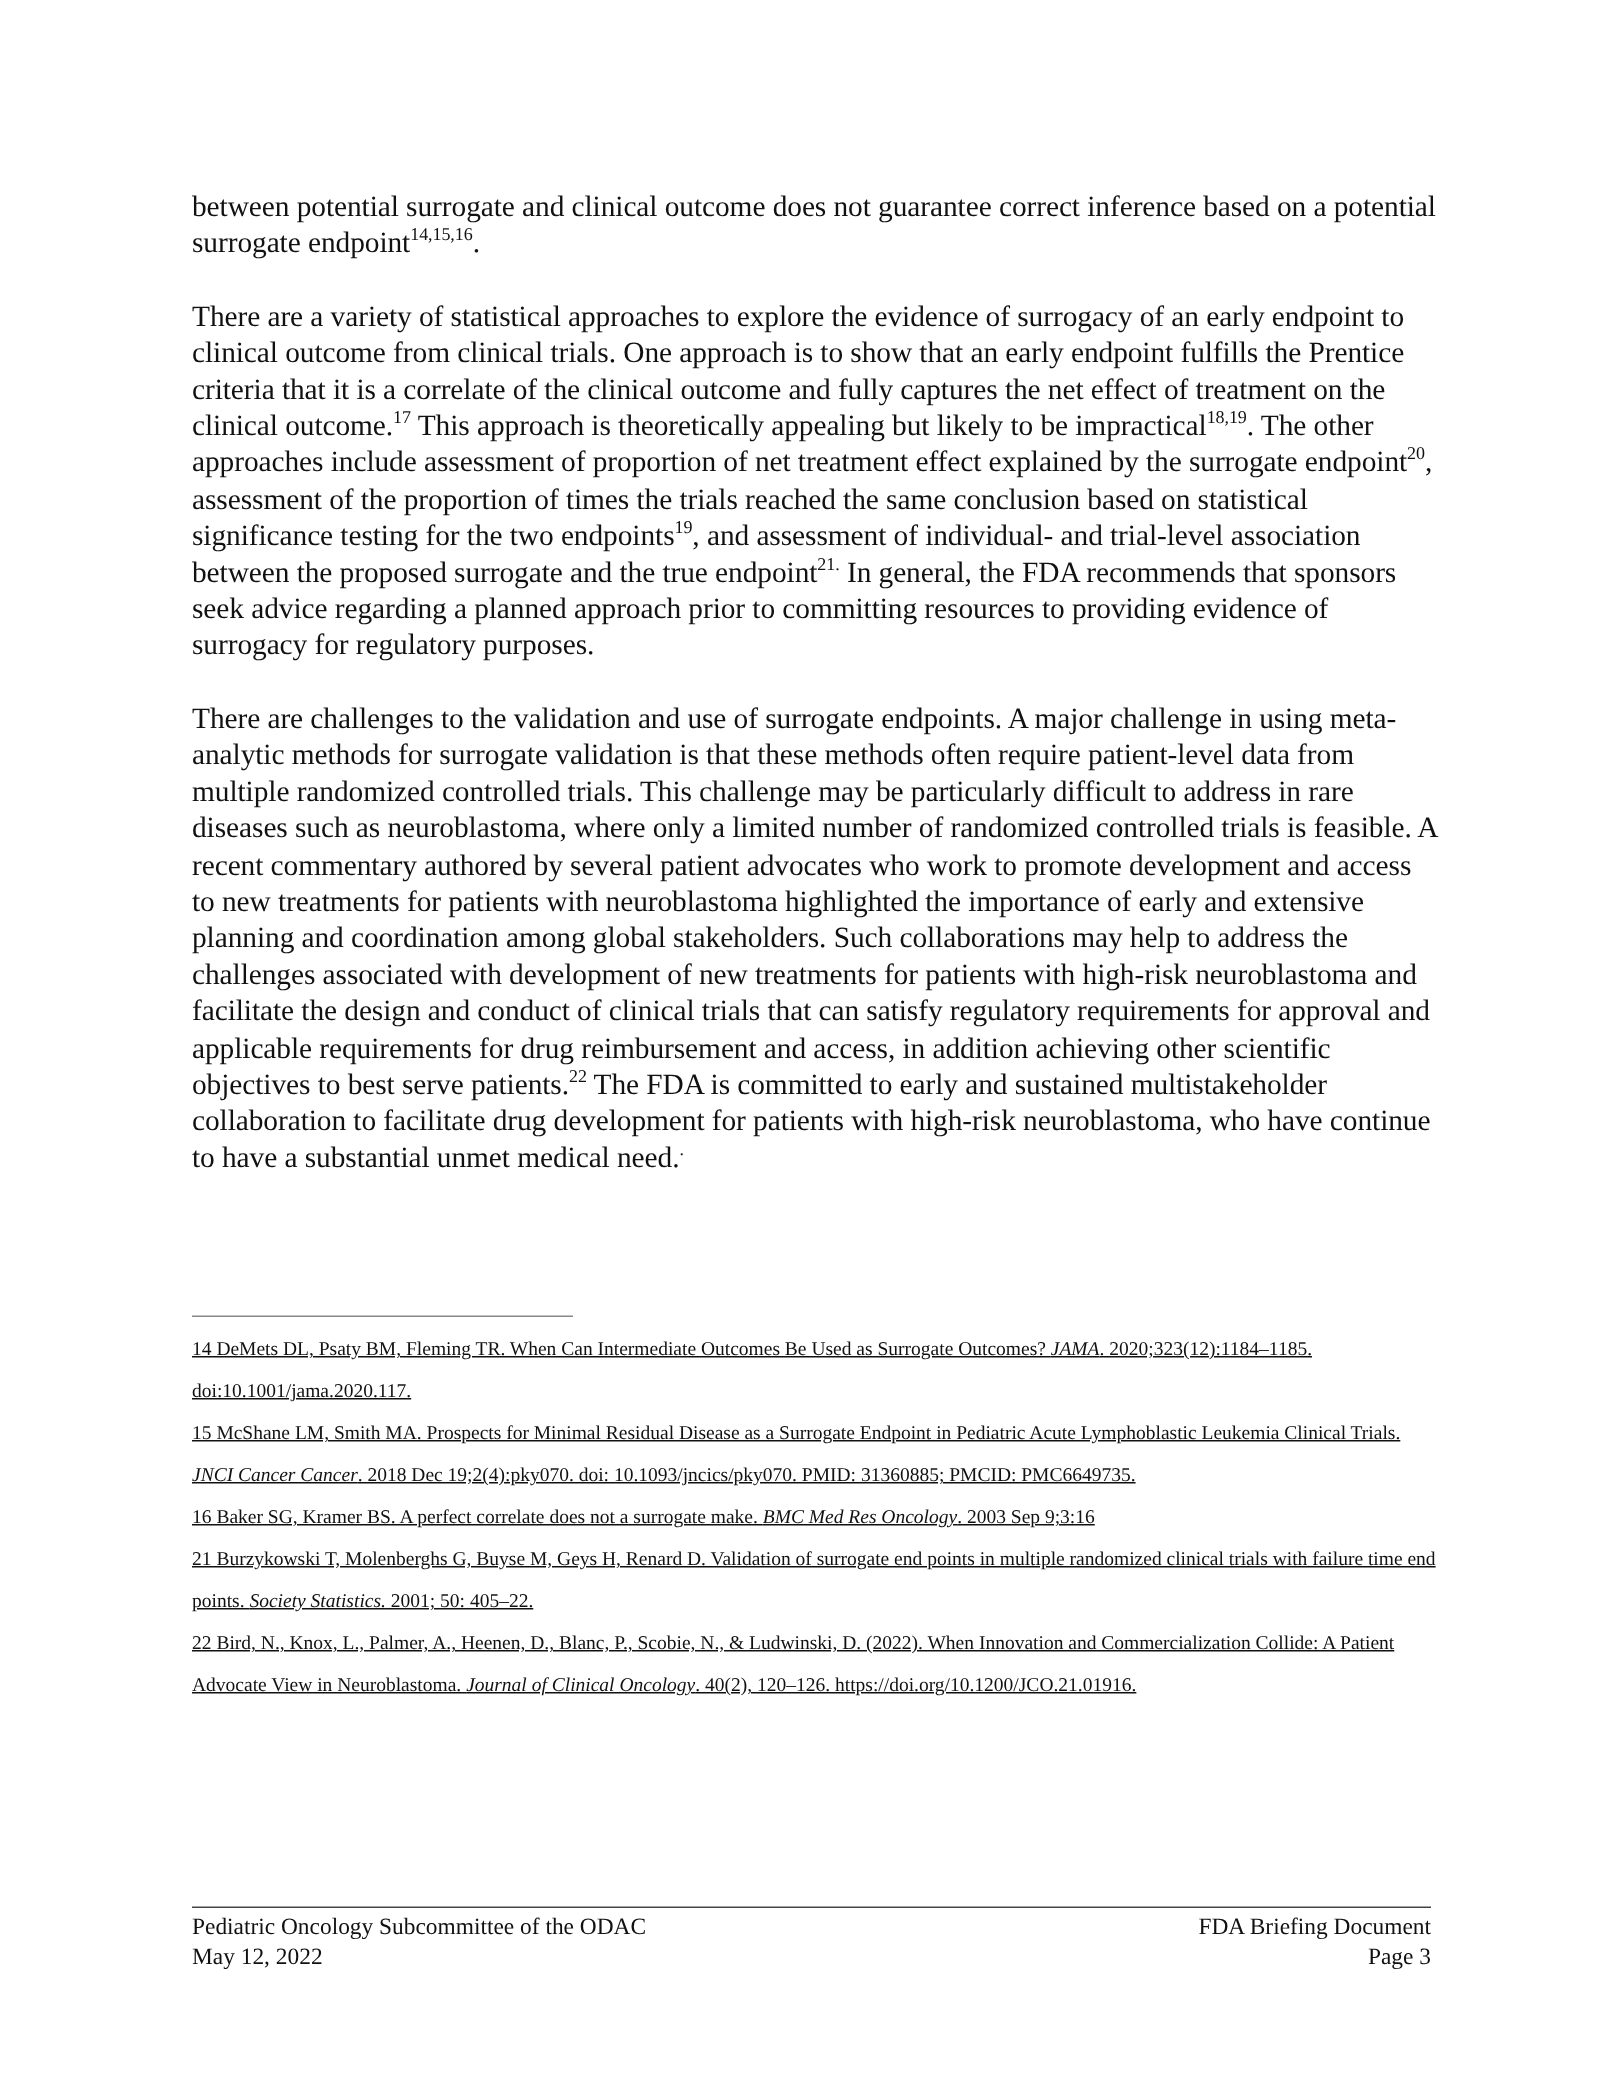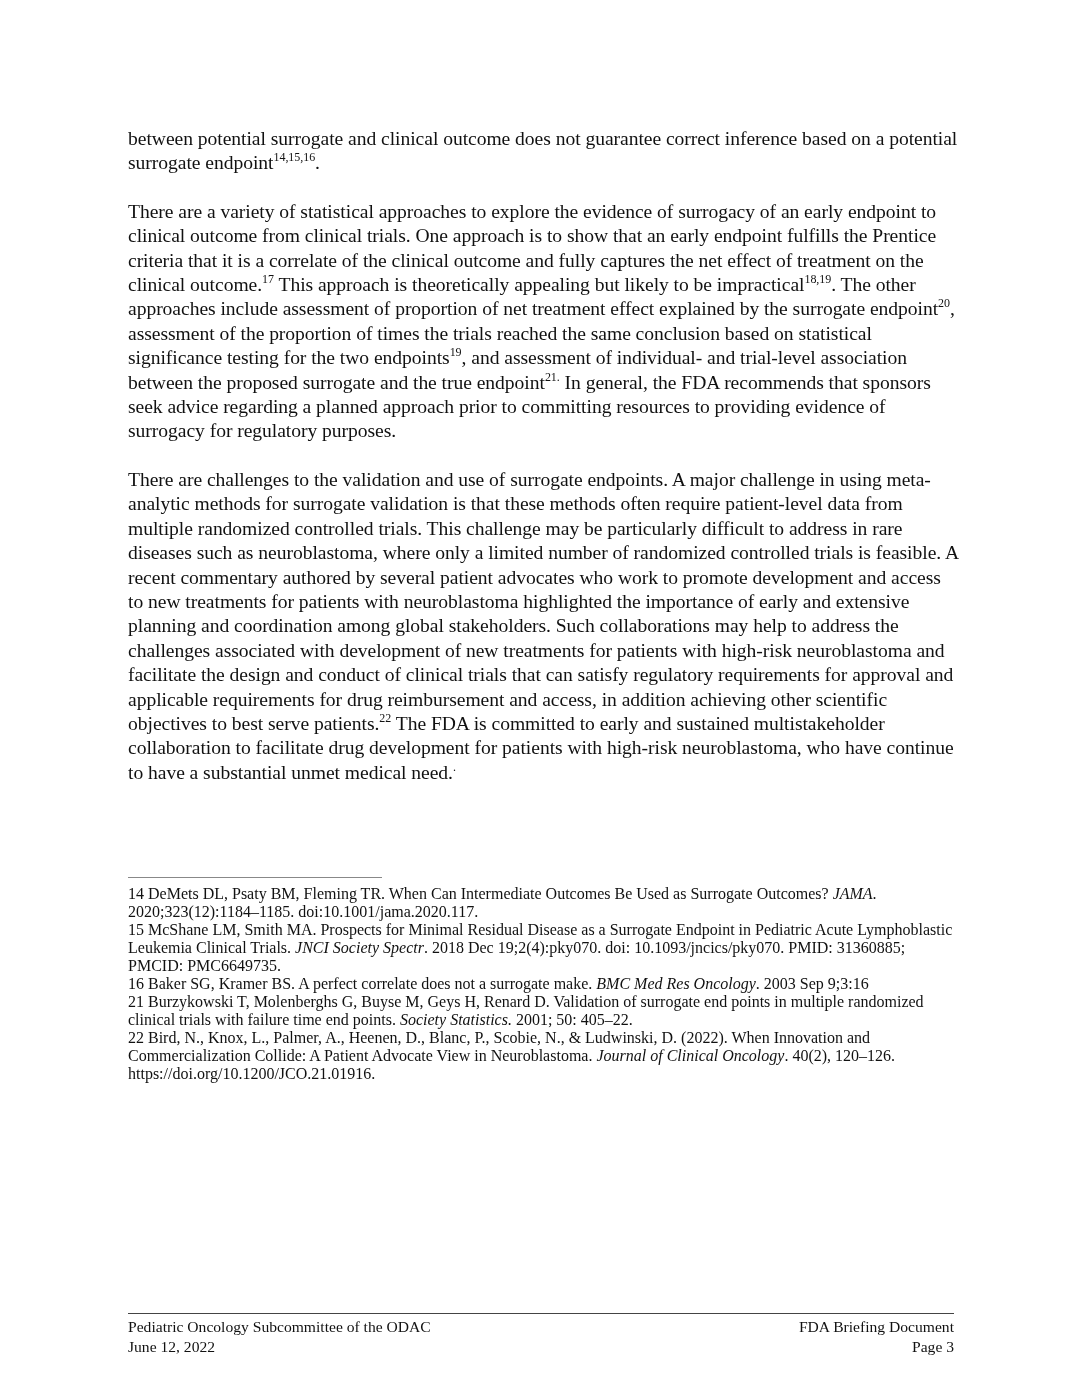--- a/index.html
+++ b/index.html
@@ -2,46 +2,46 @@
 <html><head>
 <meta charset="utf-8">
 <style>
   html, body { margin: 0; padding: 0; background: #ffffff; }
   body { width: 1080px; height: 1397px; position: relative; overflow: hidden; color: #111; font-family: "Liberation Serif", "DejaVu Serif", serif; }
   .page { position: absolute; left: 128px; top: 127px; width: 830px; }
   .para { font-size: 19.6px; line-height: 24.4px; margin: 0 0 24px 0; letter-spacing: -0.05px; }
   .para sup { font-size: 12px; line-height: 0; vertical-align: 8px; }
   .rule { position: absolute; left: 128px; top: 877px; width: 254px; height: 0; border-top: 1.5px solid #888; }
   .footnotes { position: absolute; left: 128px; top: 885px; width: 830px; }
-  .fn { font-size: 16px; line-height: 18px; margin: 0; }
+  .fn { font-size: 13px; line-height: 28px; margin: 0; text-decoration: underline; }
   .fn i { font-style: italic; }
-  .footer { position: absolute; left: 128px; top: 1313px; width: 826px; border-top: 1.5px solid #444; padding-top: 3px; font-size: 15.6px; line-height: 20.4px; }
+  .footer { position: absolute; left: 128px; top: 1271px; width: 826px; border-top: 1.5px solid #444; padding-top: 3px; font-size: 15.6px; line-height: 20.4px; }
   .footer .row { display: flex; justify-content: space-between; }
 </style>
 </head>
 <body>
 
 <div class="page">
   <p class="para">between potential surrogate and clinical outcome does not guarantee correct inference based on a potential surrogate endpoint<sup>14,15,16</sup>.</p>
   <p class="para">There are a variety of statistical approaches to explore the evidence of surrogacy of an early endpoint to clinical outcome from clinical trials. One approach is to show that an early endpoint fulfills the Prentice criteria that it is a correlate of the clinical outcome and fully captures the net effect of treatment on the clinical outcome.<sup>17</sup> This approach is theoretically appealing but likely to be impractical<sup>18,19</sup>. The other approaches include assessment of proportion of net treatment effect explained by the surrogate endpoint<sup>20</sup>, assessment of the proportion of times the trials reached the same conclusion based on statistical significance testing for the two endpoints<sup>19</sup>, and assessment of individual- and trial-level association between the proposed surrogate and the true endpoint<sup>21.</sup> In general, the FDA recommends that sponsors seek advice regarding a planned approach prior to committing resources to providing evidence of surrogacy for regulatory purposes.</p>
   <p class="para">There are challenges to the validation and use of surrogate endpoints. A major challenge in using meta-analytic methods for surrogate validation is that these methods often require patient-level data from multiple randomized controlled trials. This challenge may be particularly difficult to address in rare diseases such as neuroblastoma, where only a limited number of randomized controlled trials is feasible. A recent commentary authored by several patient advocates who work to promote development and access to new treatments for patients with neuroblastoma highlighted the importance of early and extensive planning and coordination among global stakeholders. Such collaborations may help to address the challenges associated with development of new treatments for patients with high-risk neuroblastoma and facilitate the design and conduct of clinical trials that can satisfy regulatory requirements for approval and applicable requirements for drug reimbursement and access, in addition achieving other scientific objectives to best serve patients.<sup>22</sup>  The FDA is committed to early and sustained multistakeholder collaboration to facilitate drug development for patients with high-risk neuroblastoma, who have continue to have a substantial unmet medical need.<sup>.</sup></p>
 </div>
 
 <div class="rule"></div>
 
 <div class="footnotes">
   <p class="fn">14 DeMets DL, Psaty BM, Fleming TR. When Can Intermediate Outcomes Be Used as Surrogate Outcomes? <i>JAMA</i>. 2020;323(12):1184–1185. doi:10.1001/jama.2020.117.</p>
-  <p class="fn">15 McShane LM, Smith MA. Prospects for Minimal Residual Disease as a Surrogate Endpoint in Pediatric Acute Lymphoblastic Leukemia Clinical Trials. <i>JNCI Society Spectr</i>. 2018 Dec 19;2(4):pky070. doi: 10.1093/jncics/pky070. PMID: 31360885; PMCID: PMC6649735.</p>
+  <p class="fn">15 McShane LM, Smith MA. Prospects for Minimal Residual Disease as a Surrogate Endpoint in Pediatric Acute Lymphoblastic Leukemia Clinical Trials. <i>JNCI Cancer Cancer</i>. 2018 Dec 19;2(4):pky070. doi: 10.1093/jncics/pky070. PMID: 31360885; PMCID: PMC6649735.</p>
   <p class="fn">16 Baker SG, Kramer BS. A perfect correlate does not a surrogate make. <i>BMC Med Res Oncology</i>. 2003 Sep 9;3:16</p>
   <p class="fn">21 Burzykowski T, Molenberghs G, Buyse M, Geys H, Renard D. Validation of surrogate end points in multiple randomized clinical trials with failure time end points. <i>Society Statistics.</i> 2001; 50: 405–22.</p>
   <p class="fn">22 Bird, N., Knox, L., Palmer, A., Heenen, D., Blanc, P., Scobie, N., &amp; Ludwinski, D. (2022). When Innovation and Commercialization Collide: A Patient Advocate View in Neuroblastoma. <i>Journal of Clinical Oncology</i>. 40(2), 120–126. https://doi.org/10.1200/JCO.21.01916.</p>
 </div>
 
 <div class="footer">
   <div class="row">
     <span>Pediatric Oncology Subcommittee of the ODAC</span>
     <span>FDA Briefing Document</span>
   </div>
   <div class="row">
-    <span>June 12, 2022</span>
+    <span>May 12, 2022</span>
     <span>Page 3</span>
   </div>
 </div>
 
 </body></html>

